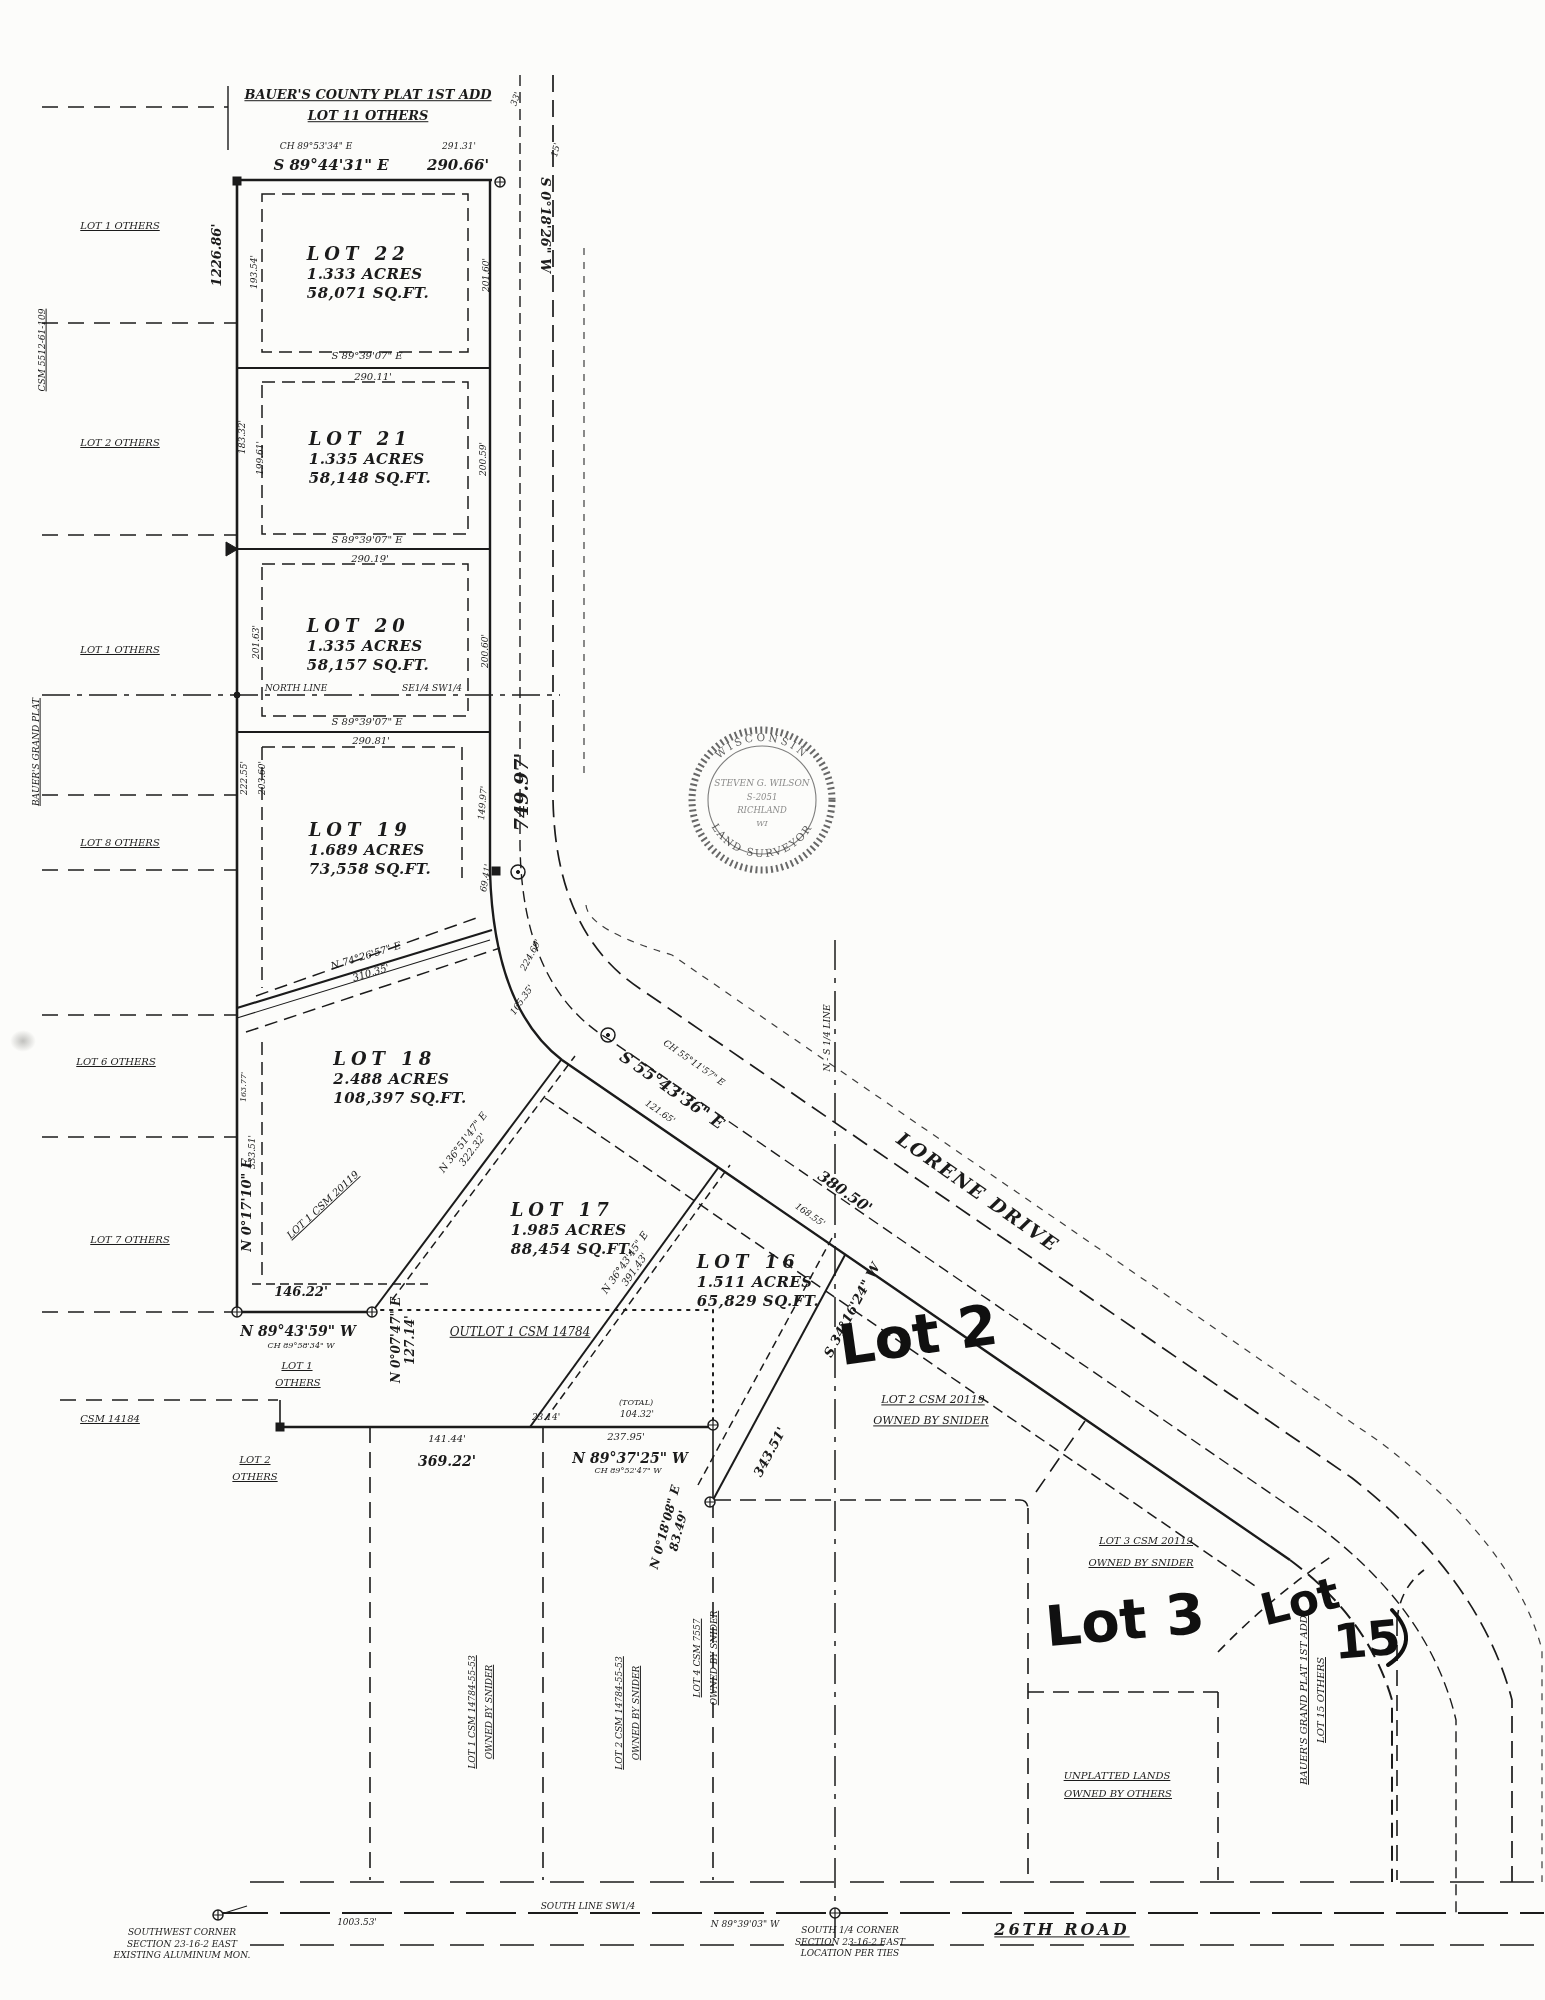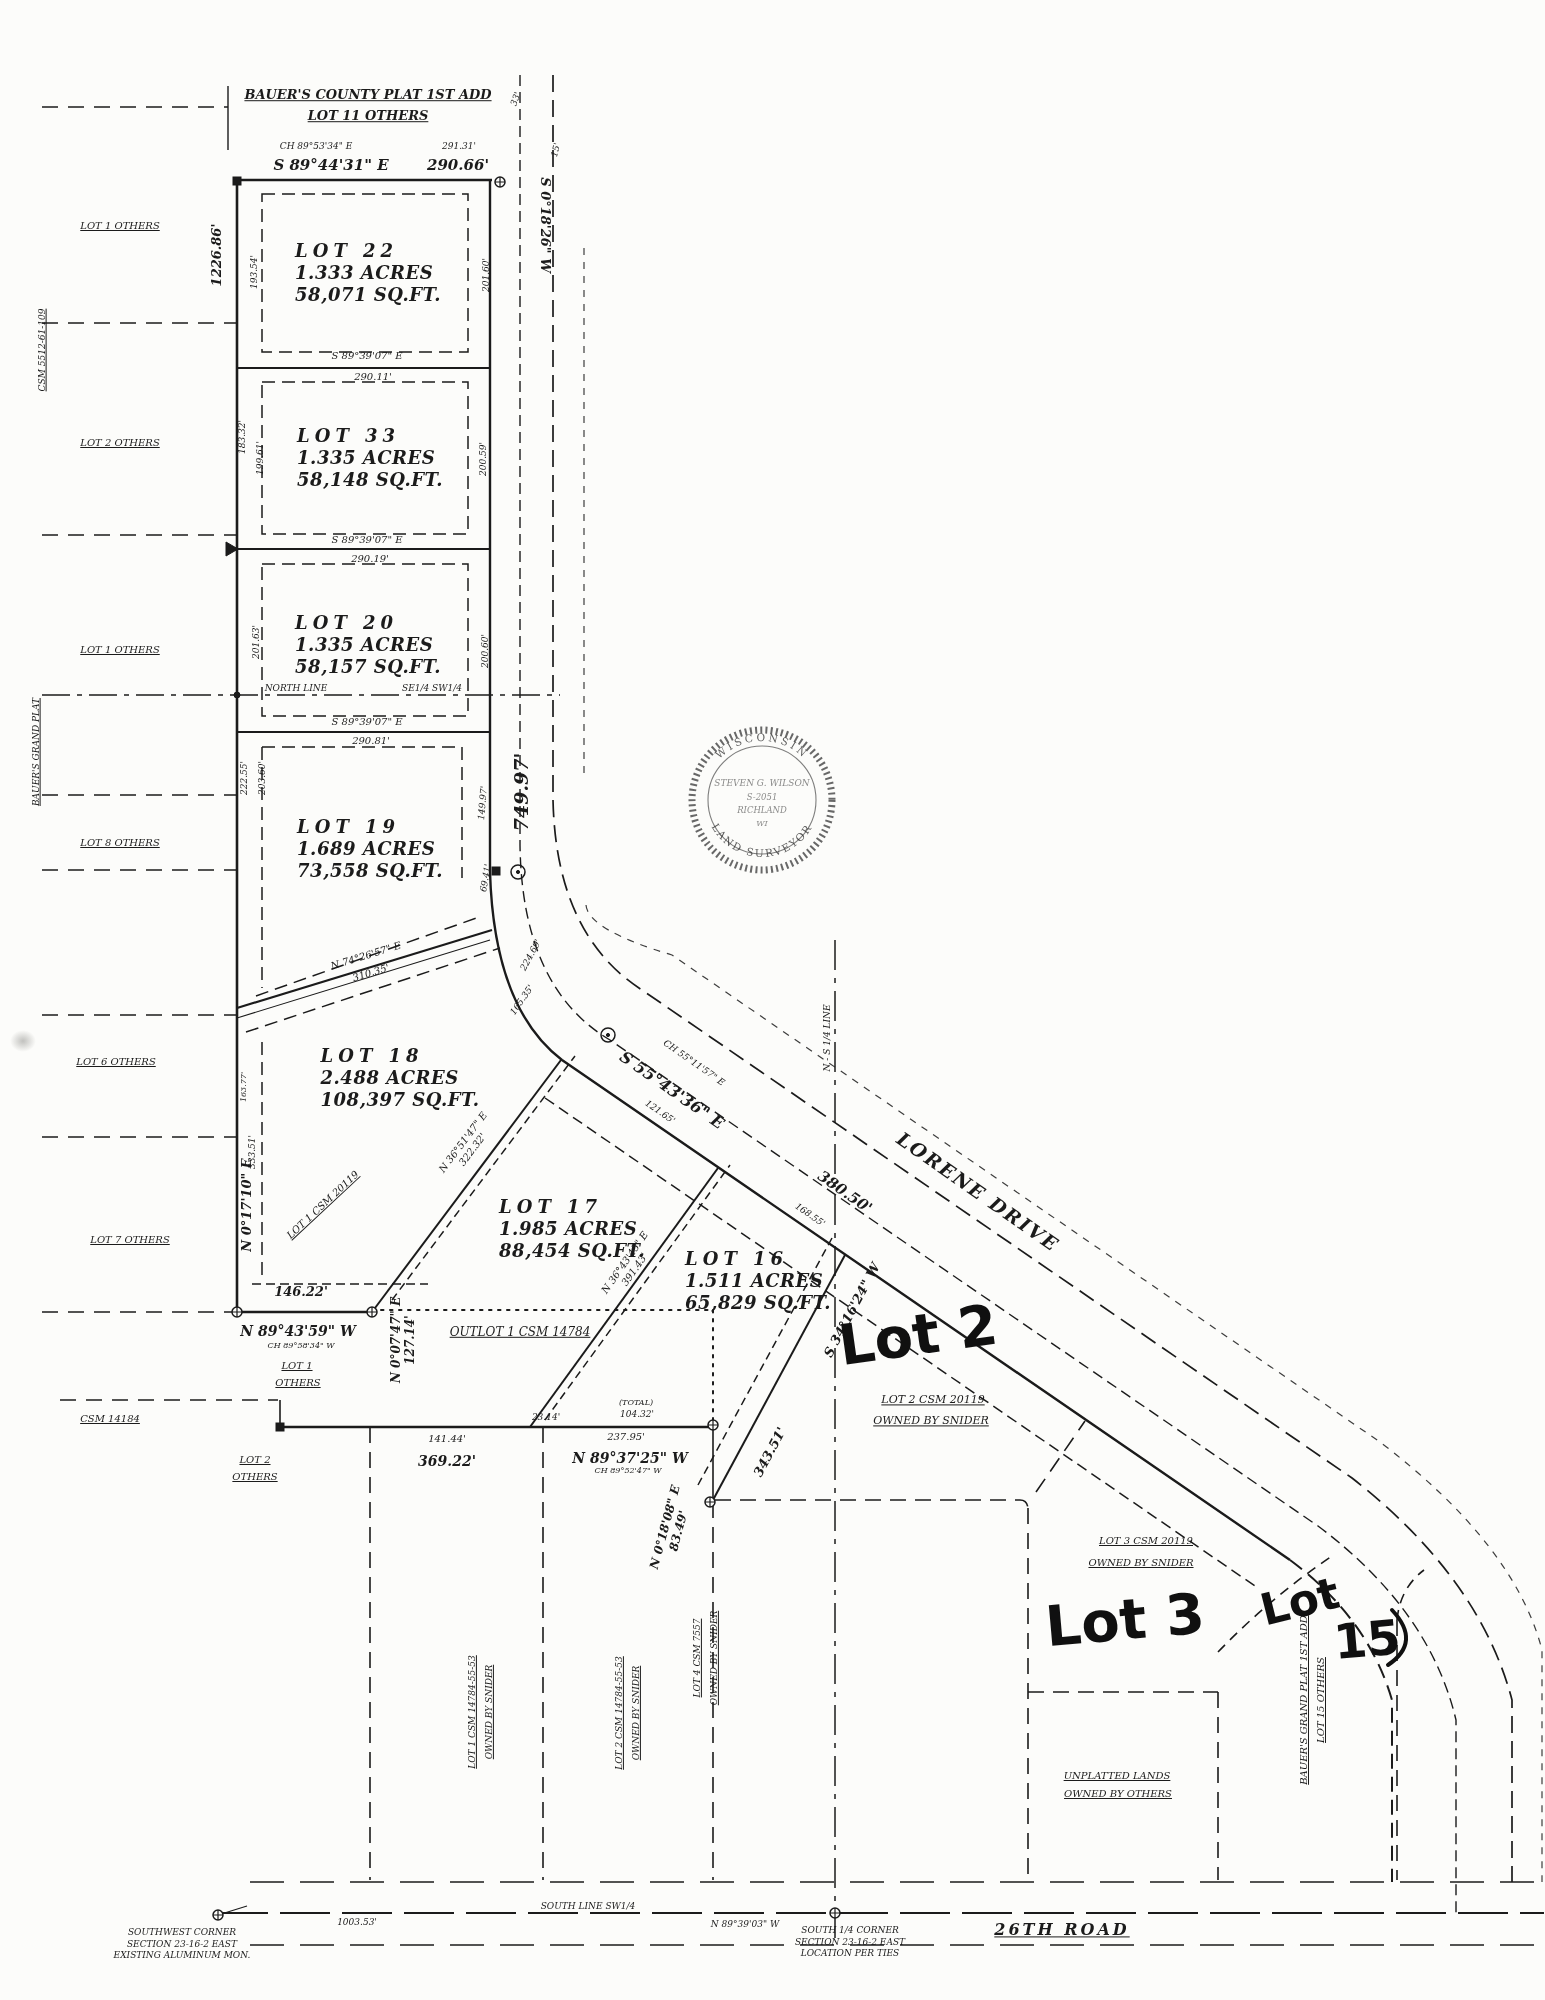--- a/index.html
+++ b/index.html
@@ -11,21 +11,21 @@
        font-size:10px;}
   .b{font-weight:bold}.u{text-decoration:underline}
   .s8{font-size:8px}.s9{font-size:9px}.s10{font-size:10px}.s11{font-size:11px}
   .s12{font-size:12px}.s13{font-size:13px}.s14{font-size:14px}.s15{font-size:15px}
   .s16{font-size:16px}.s19{font-size:19px}
   .ls2{letter-spacing:2px}.ls3{letter-spacing:3px}
   .stack span{display:block}
   .lotcard{position:absolute;transform:translate(-50%,-50%);display:flex;flex-direction:column;
            align-items:flex-start;gap:1px;font-style:italic;white-space:nowrap;text-align:center}
   .lname{font-size:18px;font-weight:bold;letter-spacing:5px}
-  .lsub{font-size:18px;font-weight:bold;letter-spacing:.5px}
+  .lsub{font-size:15px;font-weight:bold;letter-spacing:.5px}
   .hand{font-family:"DejaVu Sans",sans-serif;font-weight:bold;font-style:normal;color:#101010}
   .h56{font-size:56px}.h44{font-size:44px}.h48{font-size:48px}
   .sealtxt{opacity:.55;filter:blur(.3px)}
   .smudge{position:absolute;left:10px;top:1030px;width:26px;height:22px;border-radius:50%;
           background:radial-gradient(#9a9a96,transparent 70%);opacity:.6}
 </style>
 </head>
 <body>
 
 <div id="plat">
@@ -194,21 +194,21 @@
 <div class="lbl s10 u" style="left:130px;top:1240px">LOT 7 OTHERS</div>
 <div class="lbl s9 u" style="left:42px;top:350px;--r:-90deg">CSM 5512-61-109</div>
 <div class="lbl s9 u" style="left:36px;top:752px;--r:-90deg">BAUER'S GRAND PLAT</div>
 
 <div class="lotcard" style="left:368px;top:272px">
   <span class="lname">LOT 22</span>
   <span class="lsub">1.333 ACRES</span>
   <span class="lsub">58,071 SQ.FT.</span>
 </div>
 <div class="lotcard" style="left:370px;top:457px">
-  <span class="lname">LOT 33</span>
+  <span class="lname">LOT 21</span>
   <span class="lsub">1.335 ACRES</span>
   <span class="lsub">58,148 SQ.FT.</span>
 </div>
 <div class="lotcard" style="left:368px;top:644px">
   <span class="lname">LOT 20</span>
   <span class="lsub">1.335 ACRES</span>
   <span class="lsub">58,157 SQ.FT.</span>
 </div>
 <div class="lotcard" style="left:370px;top:848px">
   <span class="lname">LOT 19</span>

